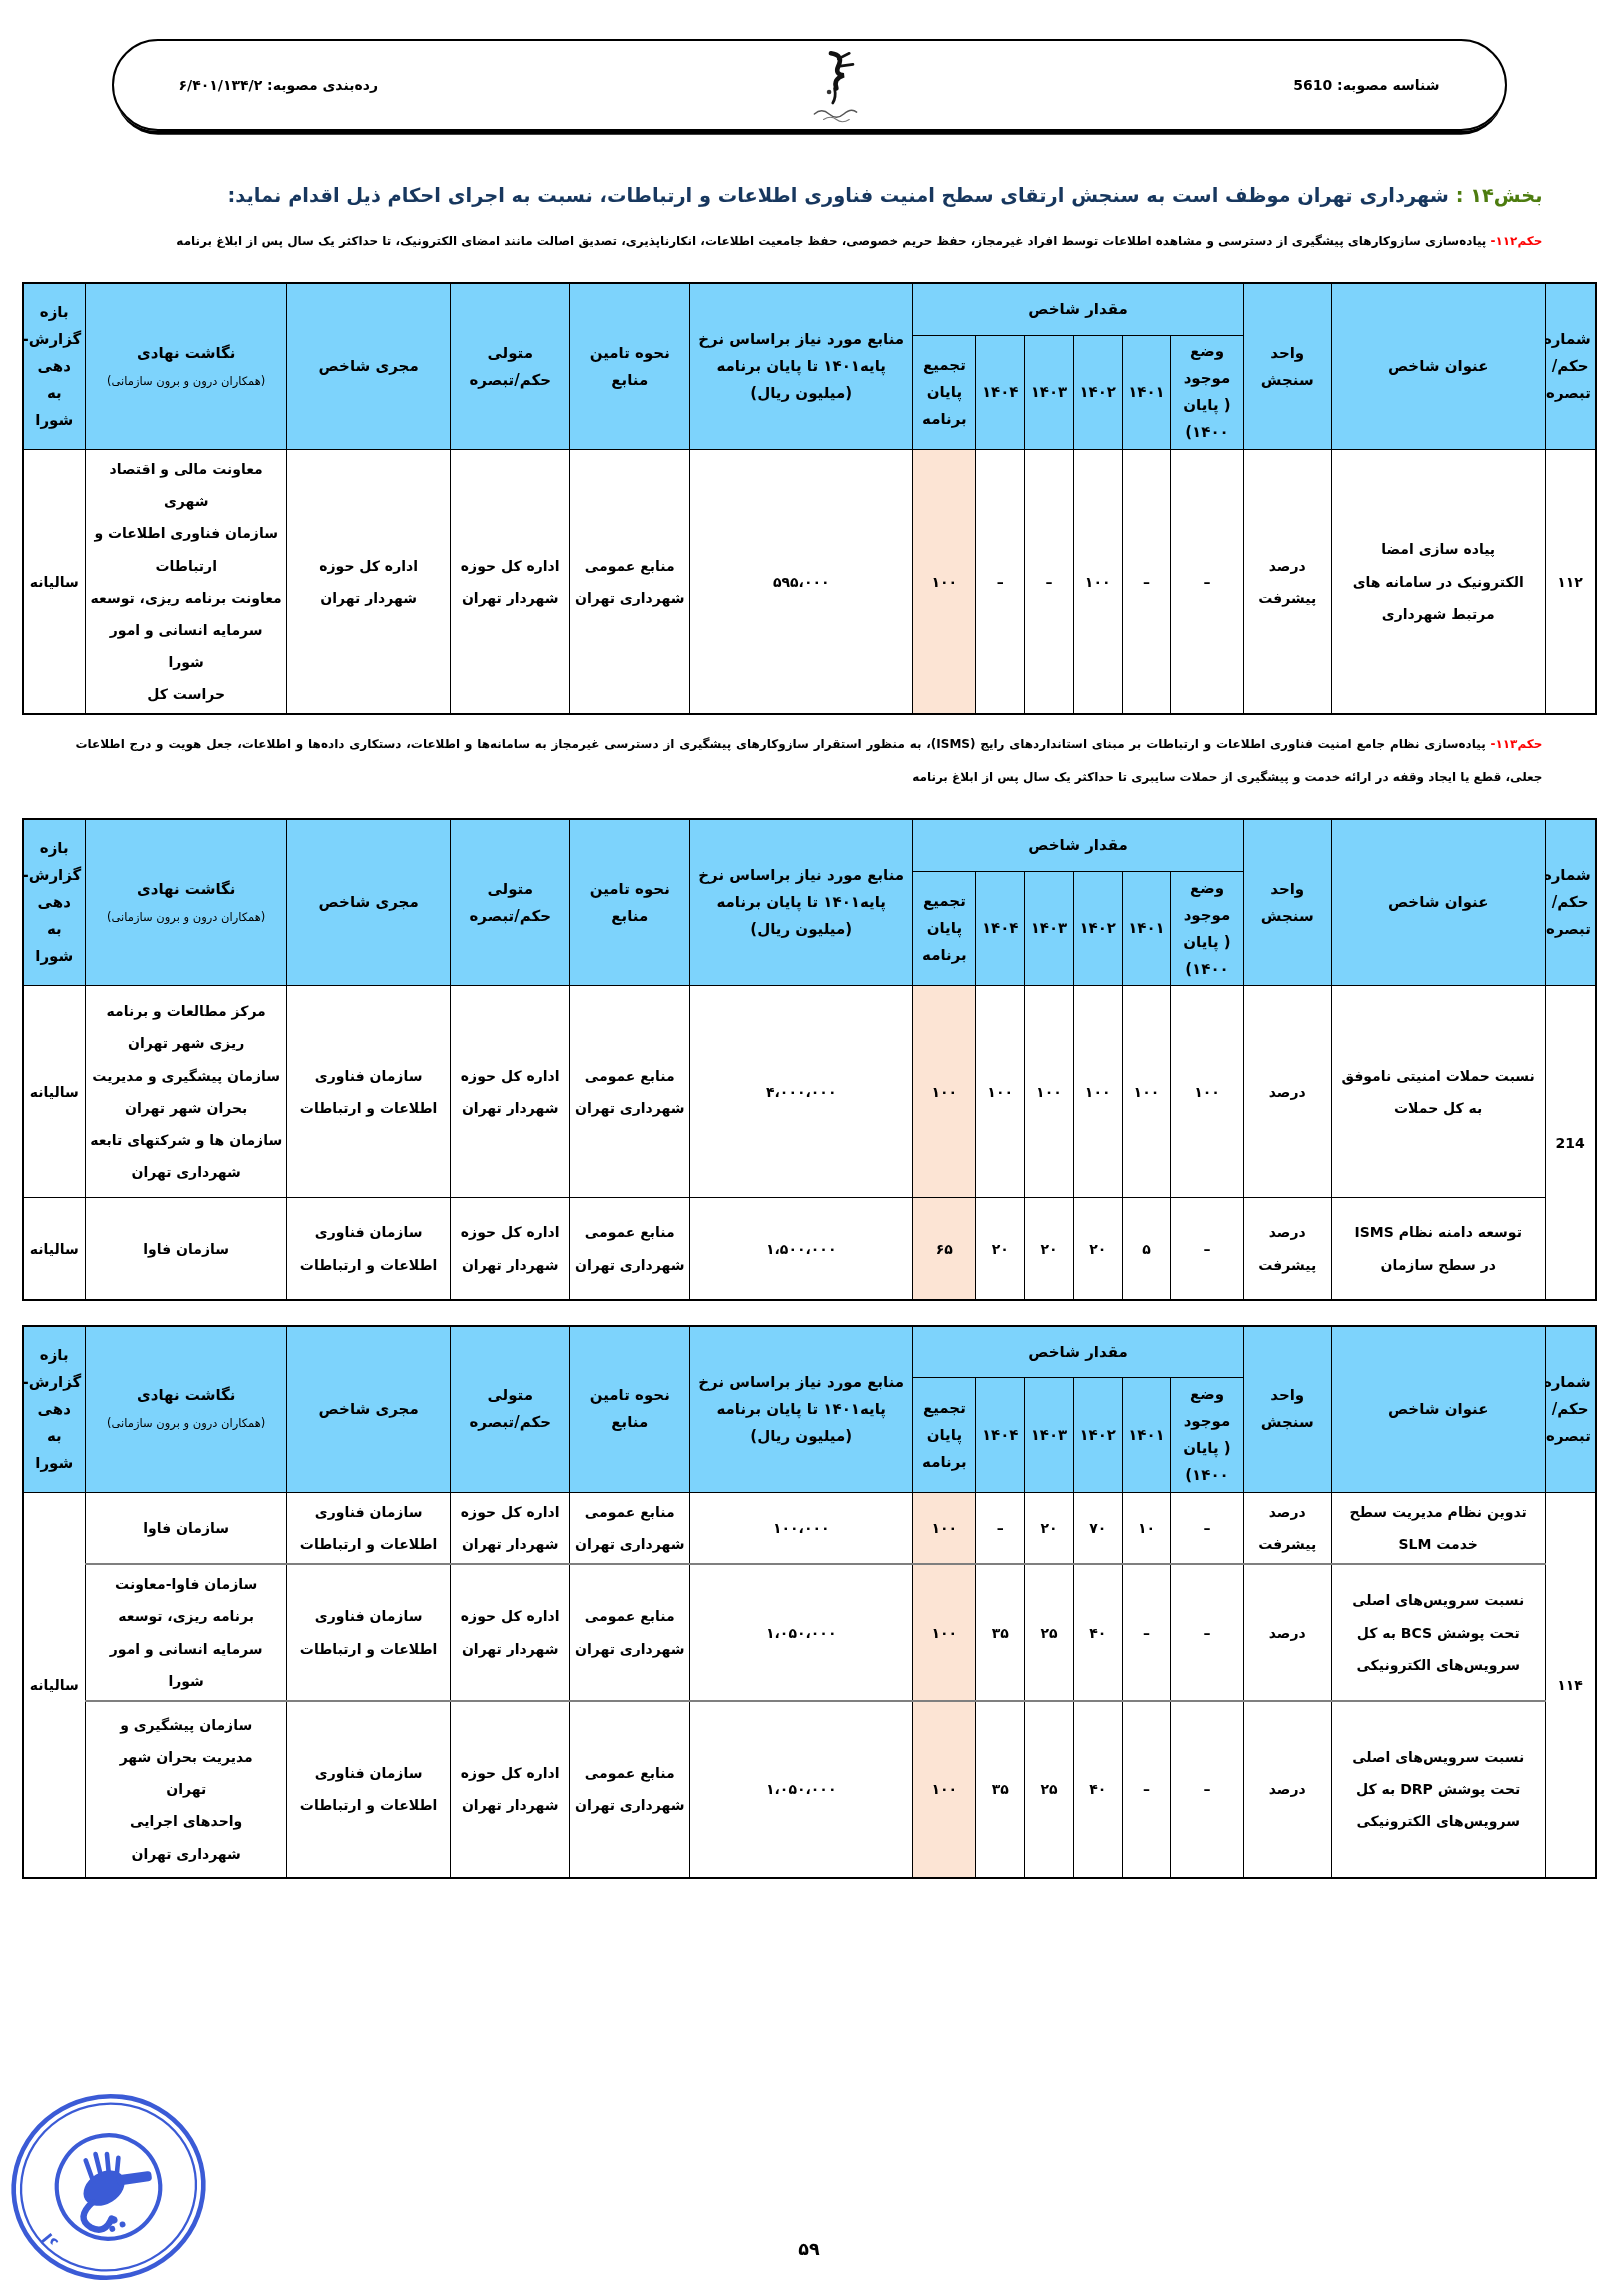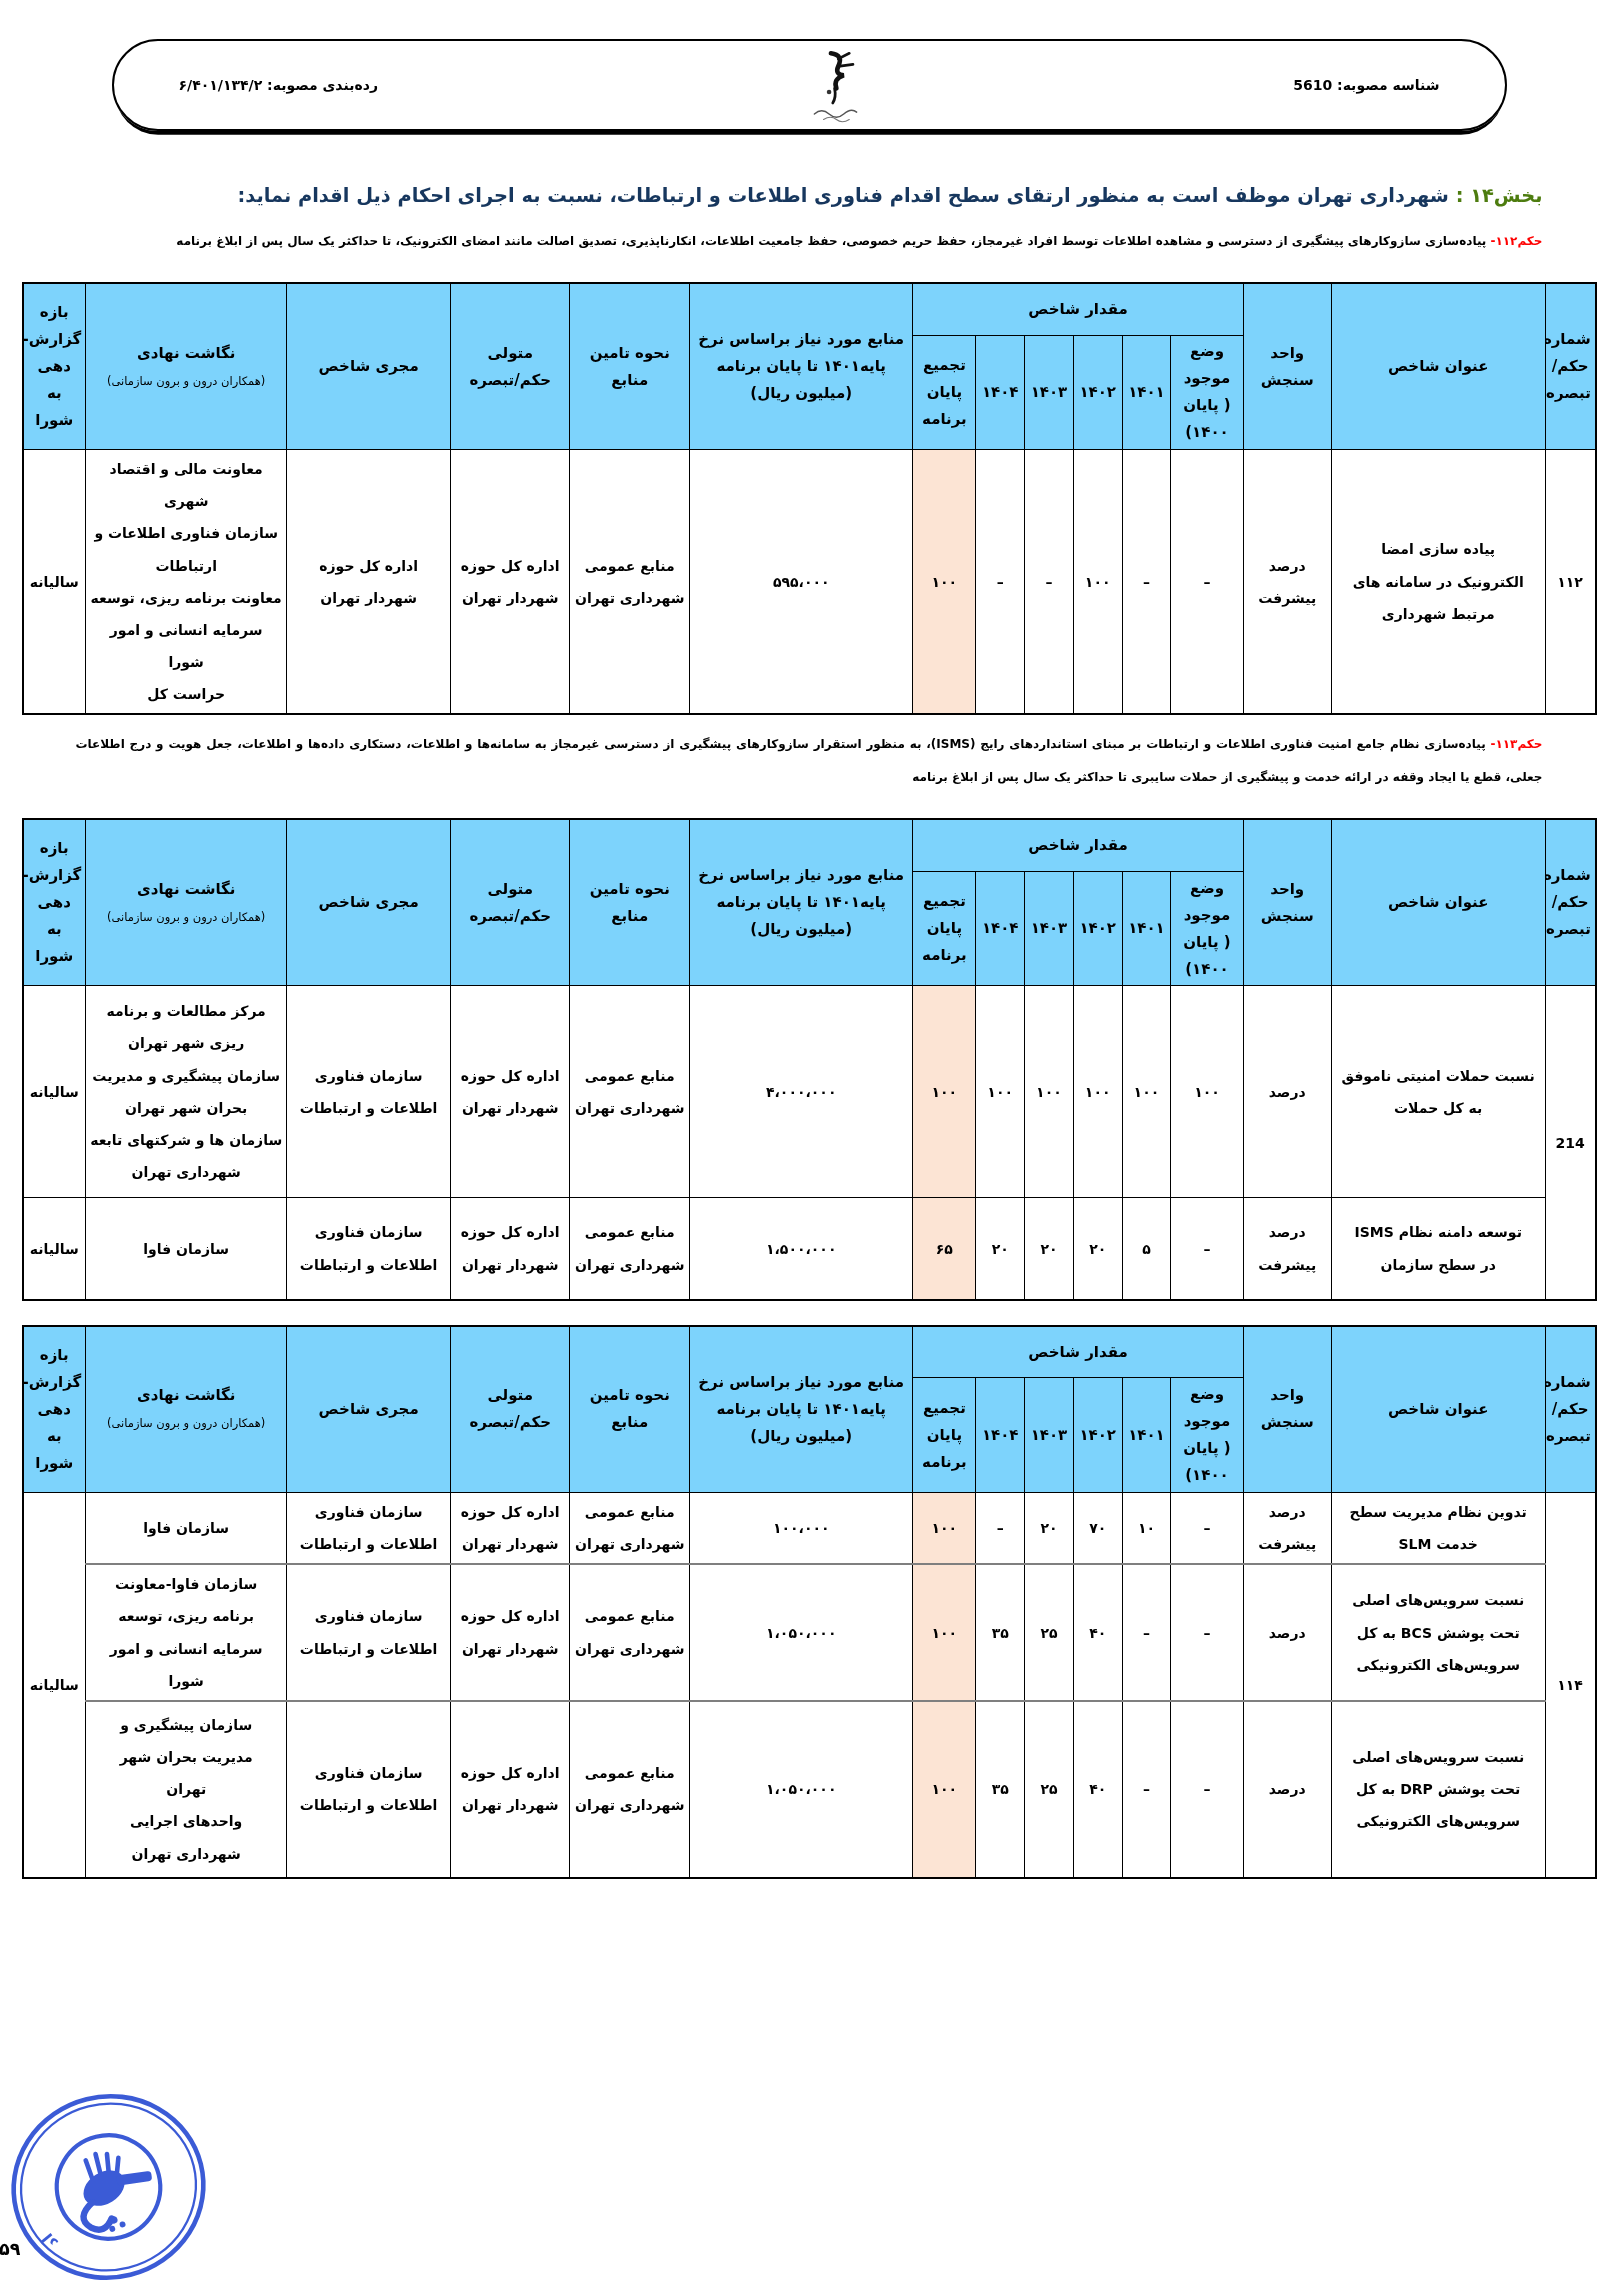--- a/index.html
+++ b/index.html
@@ -53,21 +53,21 @@
   .t114 tr.r1{height:122px;}
   .t114 tr.r2{height:177px;}
   .t114 tbody tr.r1 td,.t114 tbody tr.r2 td{border-top:2.8px solid #7f7f7f;}
   
   col.c-no{width:3.2%;}  col.c-title{width:13.6%;} col.c-unit{width:5.6%;}
   col.c-base{width:4.6%;} col.c-year{width:3.1%;}  col.c-total{width:4.0%;}
   col.c-res{width:14.2%;} col.c-fund{width:7.6%;}  col.c-stew{width:7.6%;}
   col.c-exec{width:10.4%;} col.c-map{width:12.8%;} col.c-per{width:4.0%;}
   
   .page-number{
-    position:absolute;bottom:31px;left:0;right:0;text-align:left;
+    position:absolute;bottom:31px;left:0;right:0;text-align:center;
     font-size:17.5px;font-weight:bold;margin-top:44px;
   }
   .stamp{
     position:absolute;bottom:5.5px;left:7.4px;width:205px;height:196px;
   }
 </style>
 </head>
 <body>
 
 <div class="page">
@@ -80,21 +80,21 @@
         <path d="M38 14 l12 -6 M40 22 l14 -2" stroke-width="3"></path>
         <path d="M34 46 q2 10 -2 16" stroke-width="3"></path>
         <circle cx="28" cy="50" r="2.5" fill="#333" stroke="none"></circle>
         <path d="M12 74 q8 -7 16 0 t16 0 t14 -2" stroke-width="1.6" stroke="#555"></path>
         <path d="M22 80 q8 -5 14 0 t14 0" stroke-width="1.2" stroke="#777"></path>
       </g>
     </svg>
     <span class="class-text">رده‌بندی مصوبه: ۶/۴۰۱/۱۳۴/۲</span>
   </div>
 
-  <p class="para intro"><span class="sec-label">بخش۱۴ :</span> <span>شهرداری تهران موظف است به منظور ارتقای سطح اقدام فناوری اطلاعات و ارتباطات، نسبت به اجرای احکام ذیل اقدام نماید:</span></p>
+  <p class="para intro"><span class="sec-label">بخش۱۴ :</span> <span>شهرداری تهران موظف است به سنجش ارتقای سطح امنیت فناوری اطلاعات و ارتباطات، نسبت به اجرای احکام ذیل اقدام نماید:</span></p>
 
   <p class="para hokm h112"><span class="hokm-label">حکم۱۱۲-</span> <span>پیاده‌سازی سازوکارهای پیشگیری از دسترسی و مشاهده اطلاعات توسط افراد غیرمجاز، حفظ حریم خصوصی، حفظ جامعیت اطلاعات، انکارناپذیری، تصدیق اصالت مانند امضای الکترونیک، تا حداکثر یک سال پس از ابلاغ برنامه</span></p>
 
   <table class="doc t112">
     <colgroup>
       <col class="c-no">
         <col class="c-title">
         <col class="c-unit">
       <col class="c-base">
         <col class="c-year">

